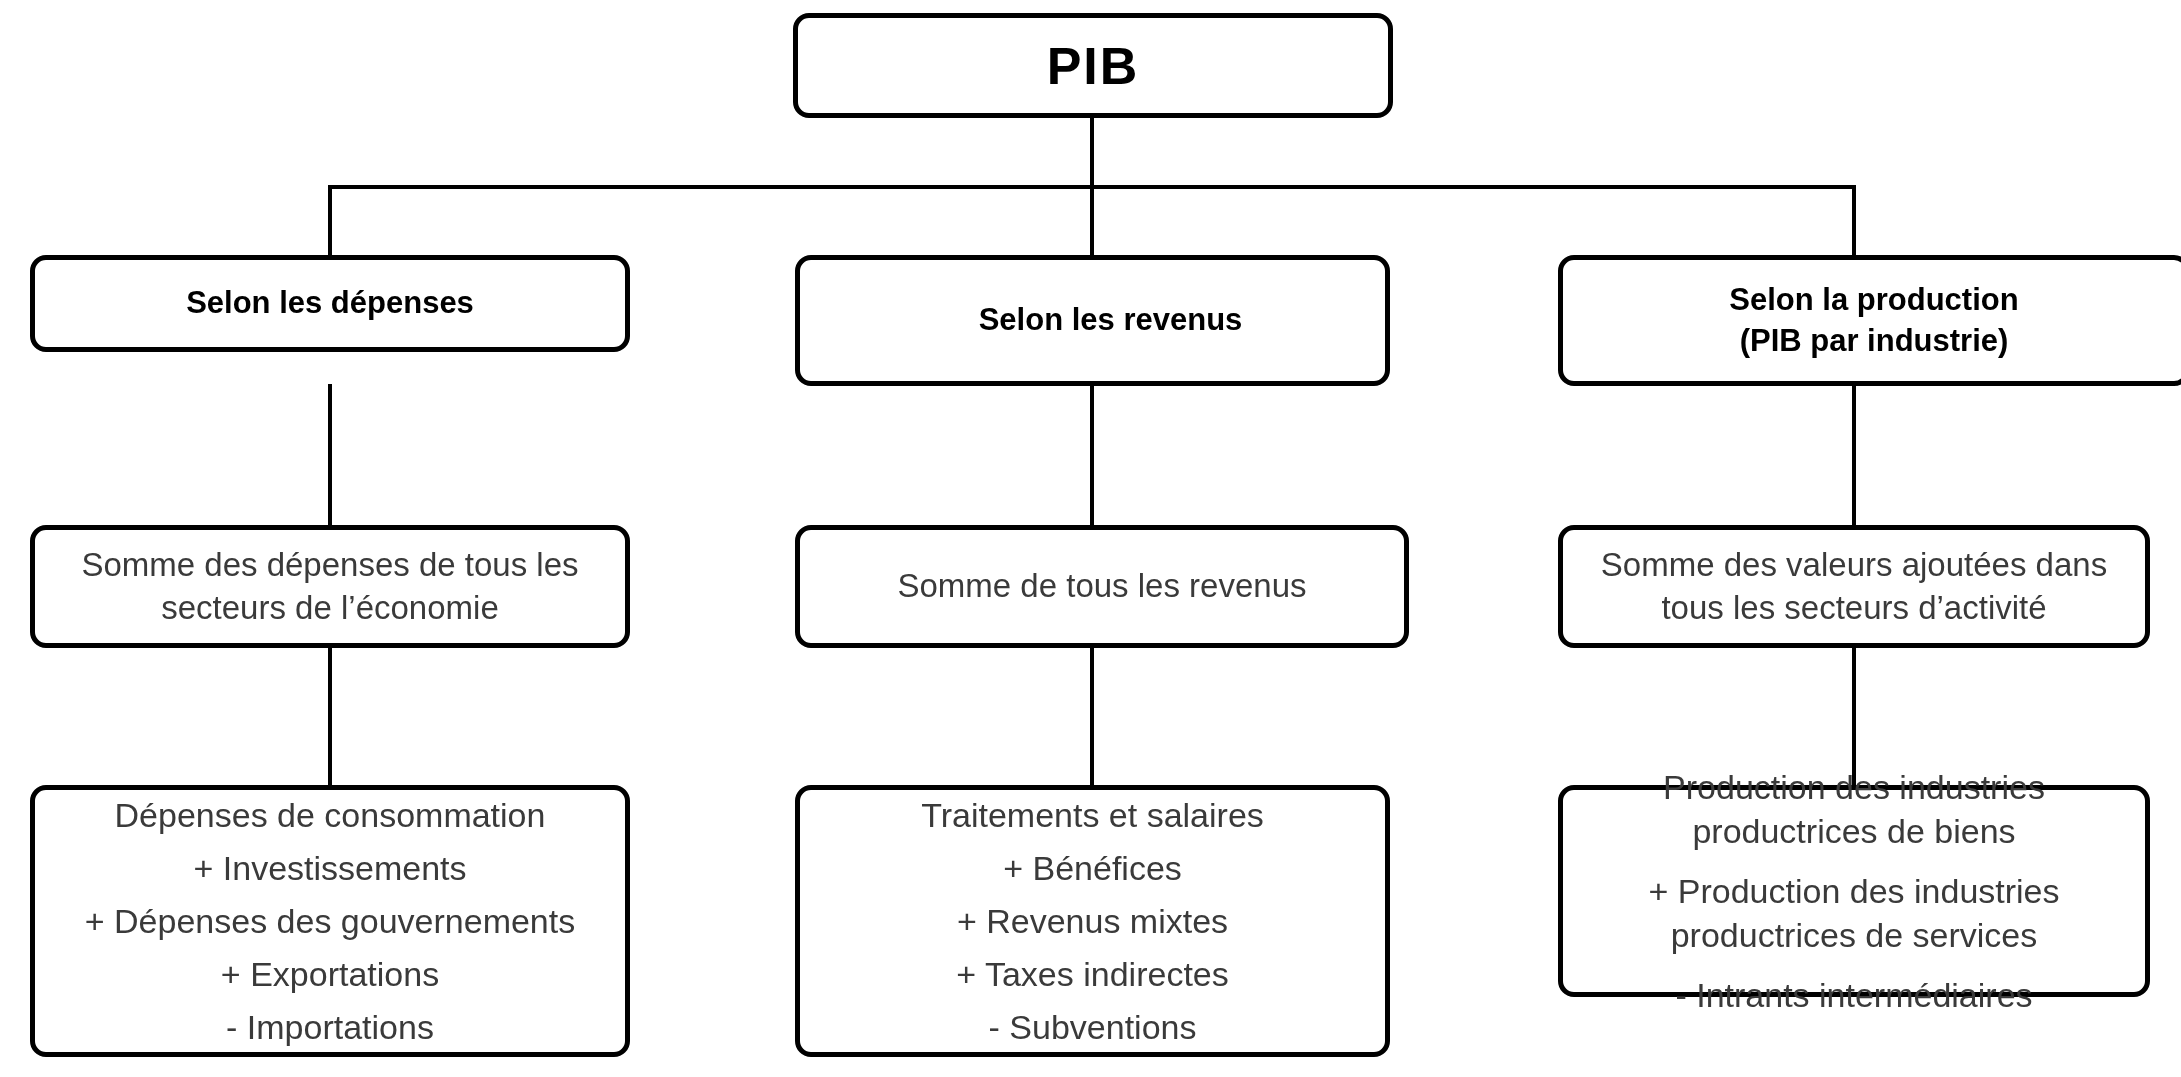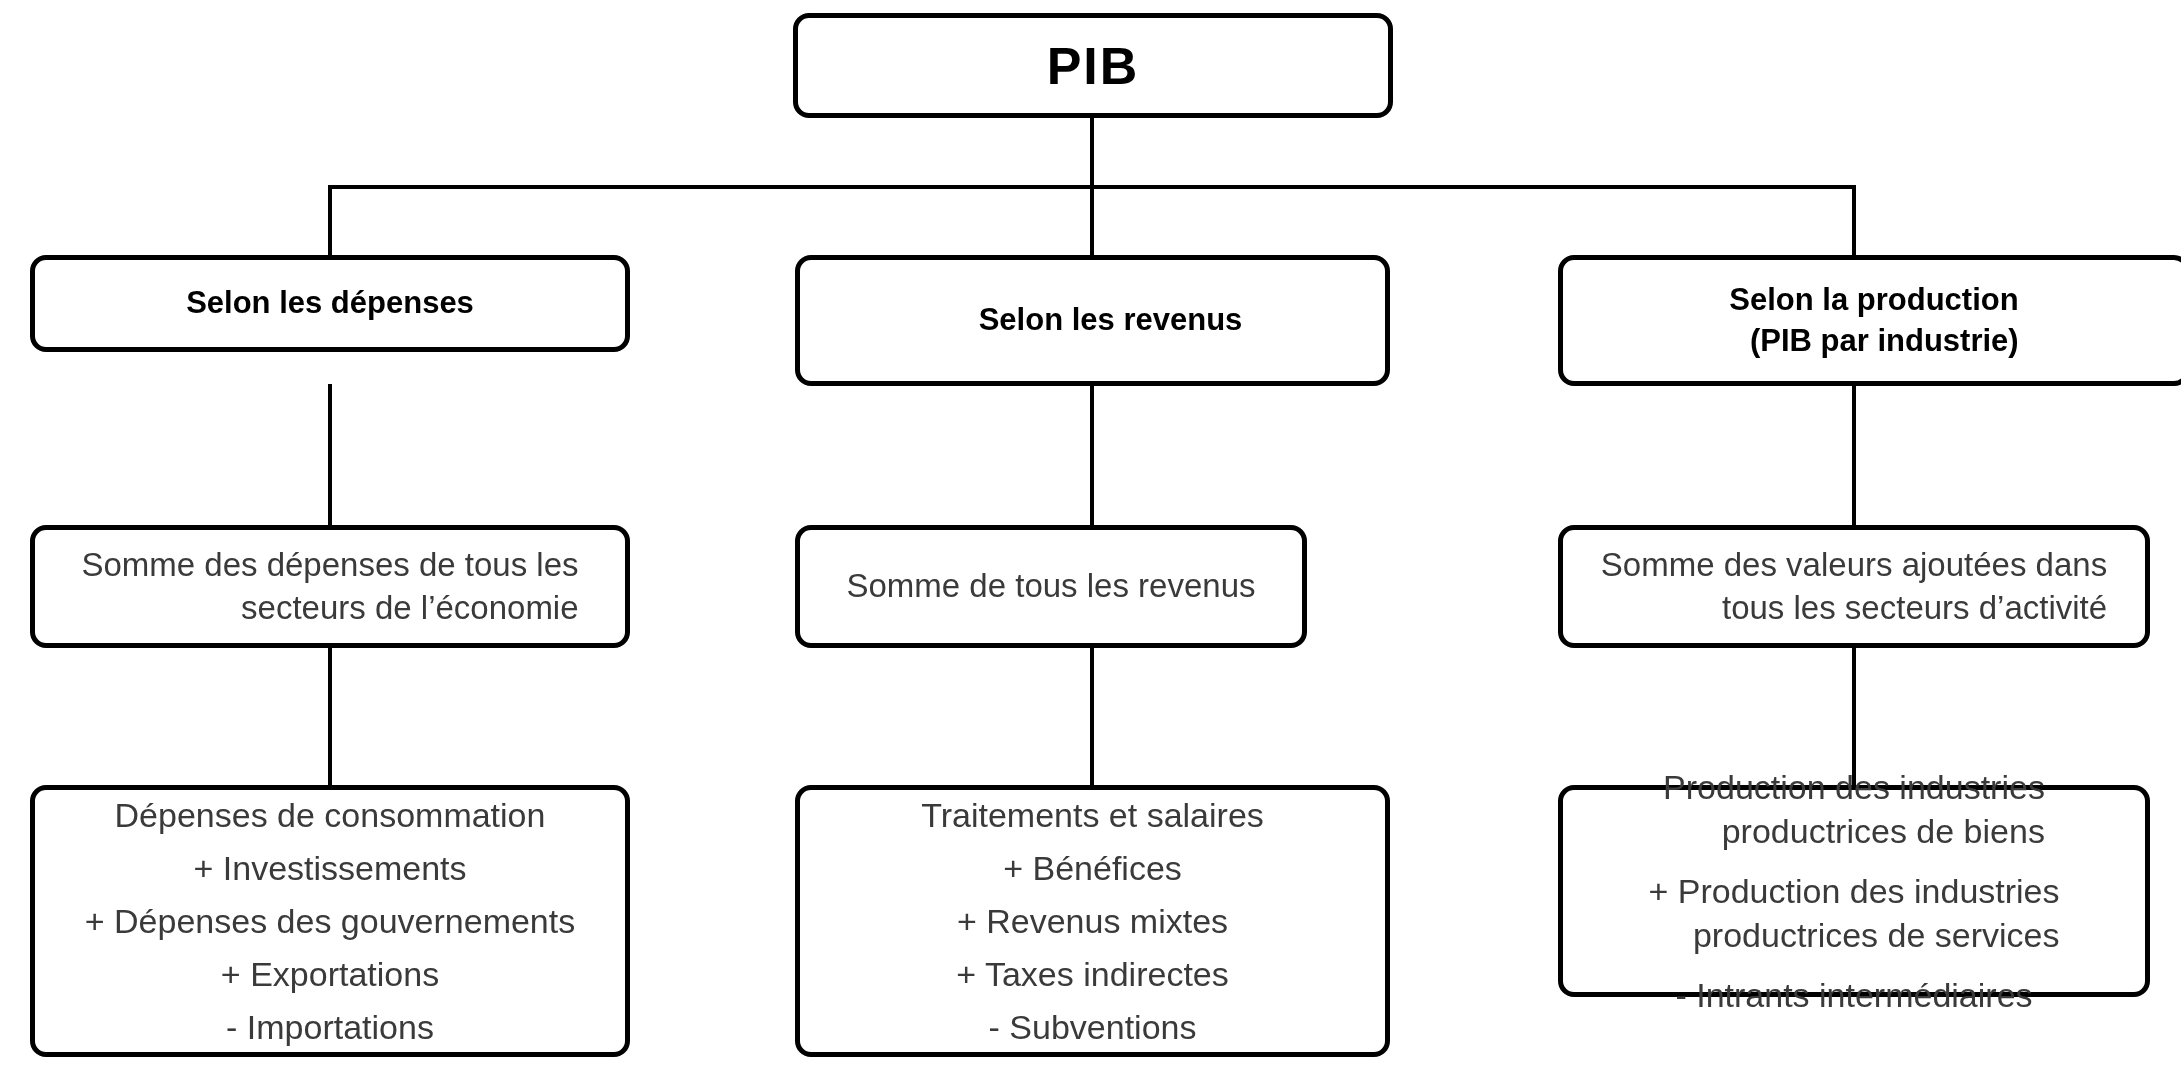--- a/index.html
+++ b/index.html
@@ -18,21 +18,21 @@
   .nbox {
     position: absolute;
     box-sizing: border-box;
     background: #ffffff;
     border: 5px solid #000000;
     border-radius: 16px;
     display: flex;
     flex-direction: column;
     align-items: center;
     justify-content: center;
-    text-align: right;
+    text-align: center;
   }
   .root-label {
     font-size: 52px;
     font-weight: bold;
     color: #000000;
     letter-spacing: 2px;
   }
   .header-label {
     font-size: 31px;
     font-weight: bold;
@@ -67,21 +67,21 @@
   
   #box-pib  { left: 793px;  top: 13px;  width: 600px; height: 105px; }
 
   
   #box-h0   { left: 30px;   top: 255px; width: 600px; height: 97px; }
   #box-h1   { left: 795px;  top: 255px; width: 595px; height: 131px; padding-left: 36px; }
   #box-h2   { left: 1558px; top: 255px; width: 632px; height: 131px; }
 
   
   #box-s0   { left: 30px;   top: 525px; width: 600px; height: 123px; }
-  #box-s1   { left: 795px;  top: 525px; width: 512px; height: 123px; }
+  #box-s1   { left: 795px;  top: 525px; width: 614px; height: 123px; }
   #box-s2   { left: 1558px; top: 525px; width: 592px; height: 123px; }
 
   
   #box-i0   { left: 30px;   top: 785px; width: 600px; height: 272px; }
   #box-i1   { left: 795px;  top: 785px; width: 595px; height: 272px; }
   #box-i2   { left: 1558px; top: 785px; width: 592px; height: 212px; }
 
   
   #v-root    { left: 1090px; top: 116px; height: 141px; }
   #h-main    { left: 328px;  top: 185px; width: 1528px; }

